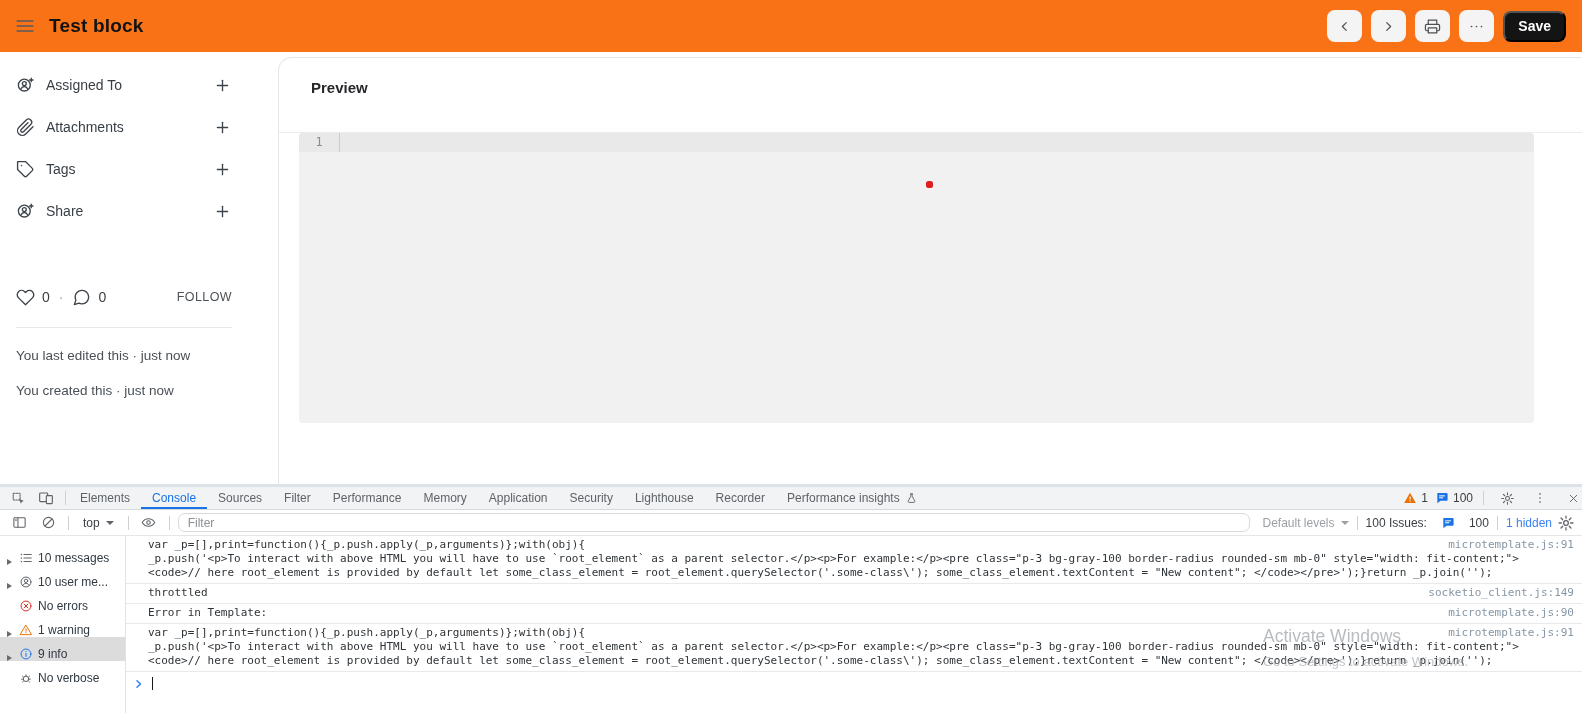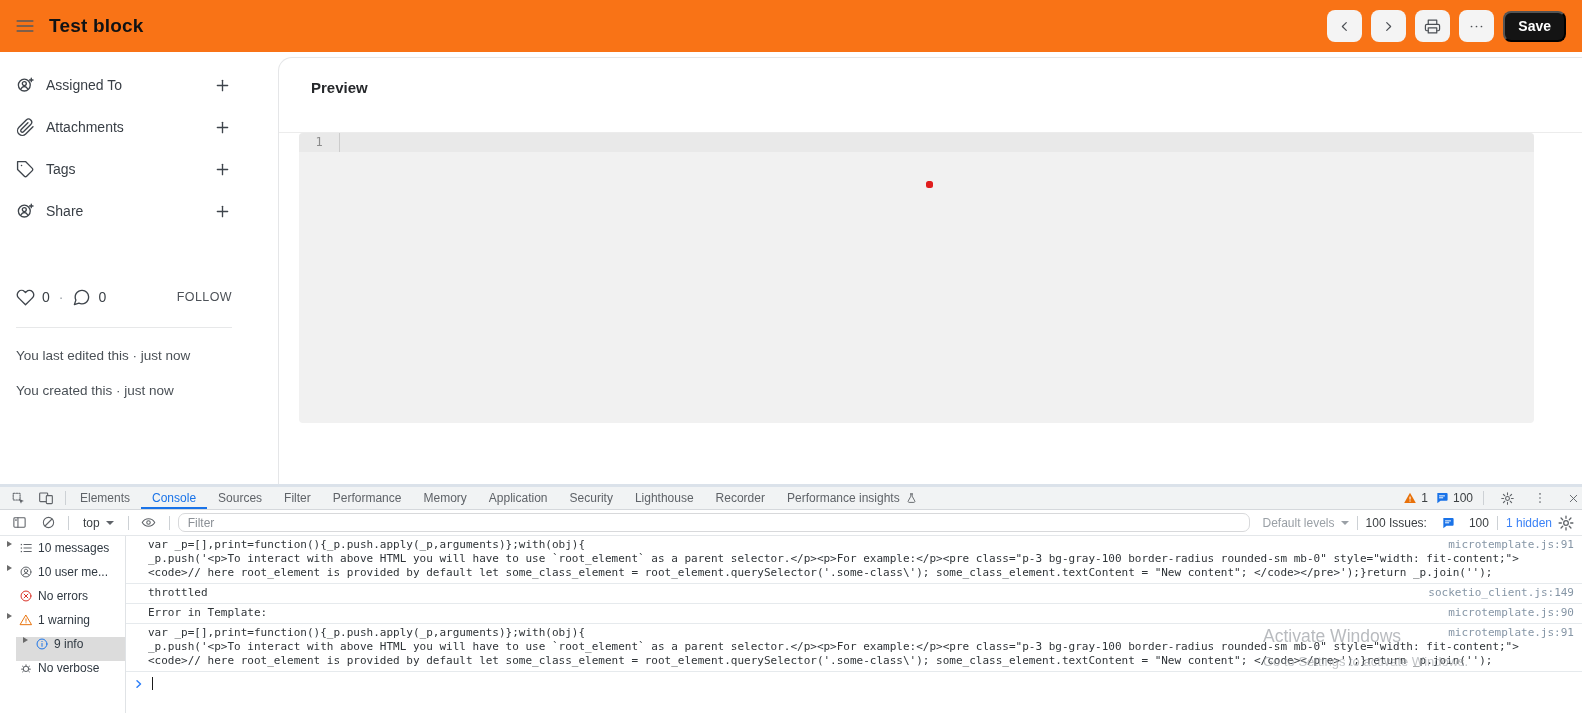--- a/index.html
+++ b/index.html
@@ -70,22 +70,22 @@
   .filter-input::placeholder { color:#8b9096; }
   .levels { display:flex; align-items:center; gap:6px; color:#9aa0a6; margin-left:8px; cursor:pointer; white-space:nowrap; }
   .levels .dd-arrow { border-top-color:#9aa0a6; }
   .issues { display:flex; align-items:flex-start; gap:14px; white-space:nowrap; cursor:pointer; }
   .issues .ic { width:14px; height:14px; }
   .hidden-lbl { color:#3b82f6; white-space:nowrap; cursor:pointer; }
   .gear-edge { width:18px; height:18px; color:#5f6368; cursor:pointer; flex:none; }
 
   .dt-body { height:177px; display:flex; position:relative; }
   .dt-side { width:126px; border-right:1px solid #e0e3e6; padding-top:5px; flex:none; }
-  .dt-side-item { height:24px; display:flex; align-items:flex-start; padding-left:5px; font-size:12px; color:#303942; gap:5px; cursor:pointer; }
-  .dt-side-item.selected { background:#dcdcdc;margin-left:16px; }
+  .dt-side-item { height:24px; display:flex; align-items:flex-end; padding-left:5px; font-size:12px; color:#303942; gap:5px; cursor:pointer; }
+  .dt-side-item.selected { background:#dcdcdc; }
   .caret-box { width:9px; display:flex; justify-content:center; flex:none; }
   .caret { width:0; height:0; border-left:5px solid #6b6b6b; border-top:3.5px solid transparent; border-bottom:3.5px solid transparent; }
   .dt-side-item .ic { width:14px; height:14px; color:#5f6368; flex:none; }
   .dt-side-item .c-err { color:#d93025; }
   .dt-side-item .c-warn { color:#e8710a; }
   .dt-side-item .c-info { color:#1a73e8; }
   .dt-side-label { white-space:nowrap; overflow:hidden; }
 
   .dt-logs { flex:1; font-family:"DejaVu Sans Mono", monospace; font-size:11px; color:#2f3438; overflow:hidden; }
   .log-entry { border-bottom:1px solid #e6eaed; padding:2px 8px 3px 22px; position:relative; }

